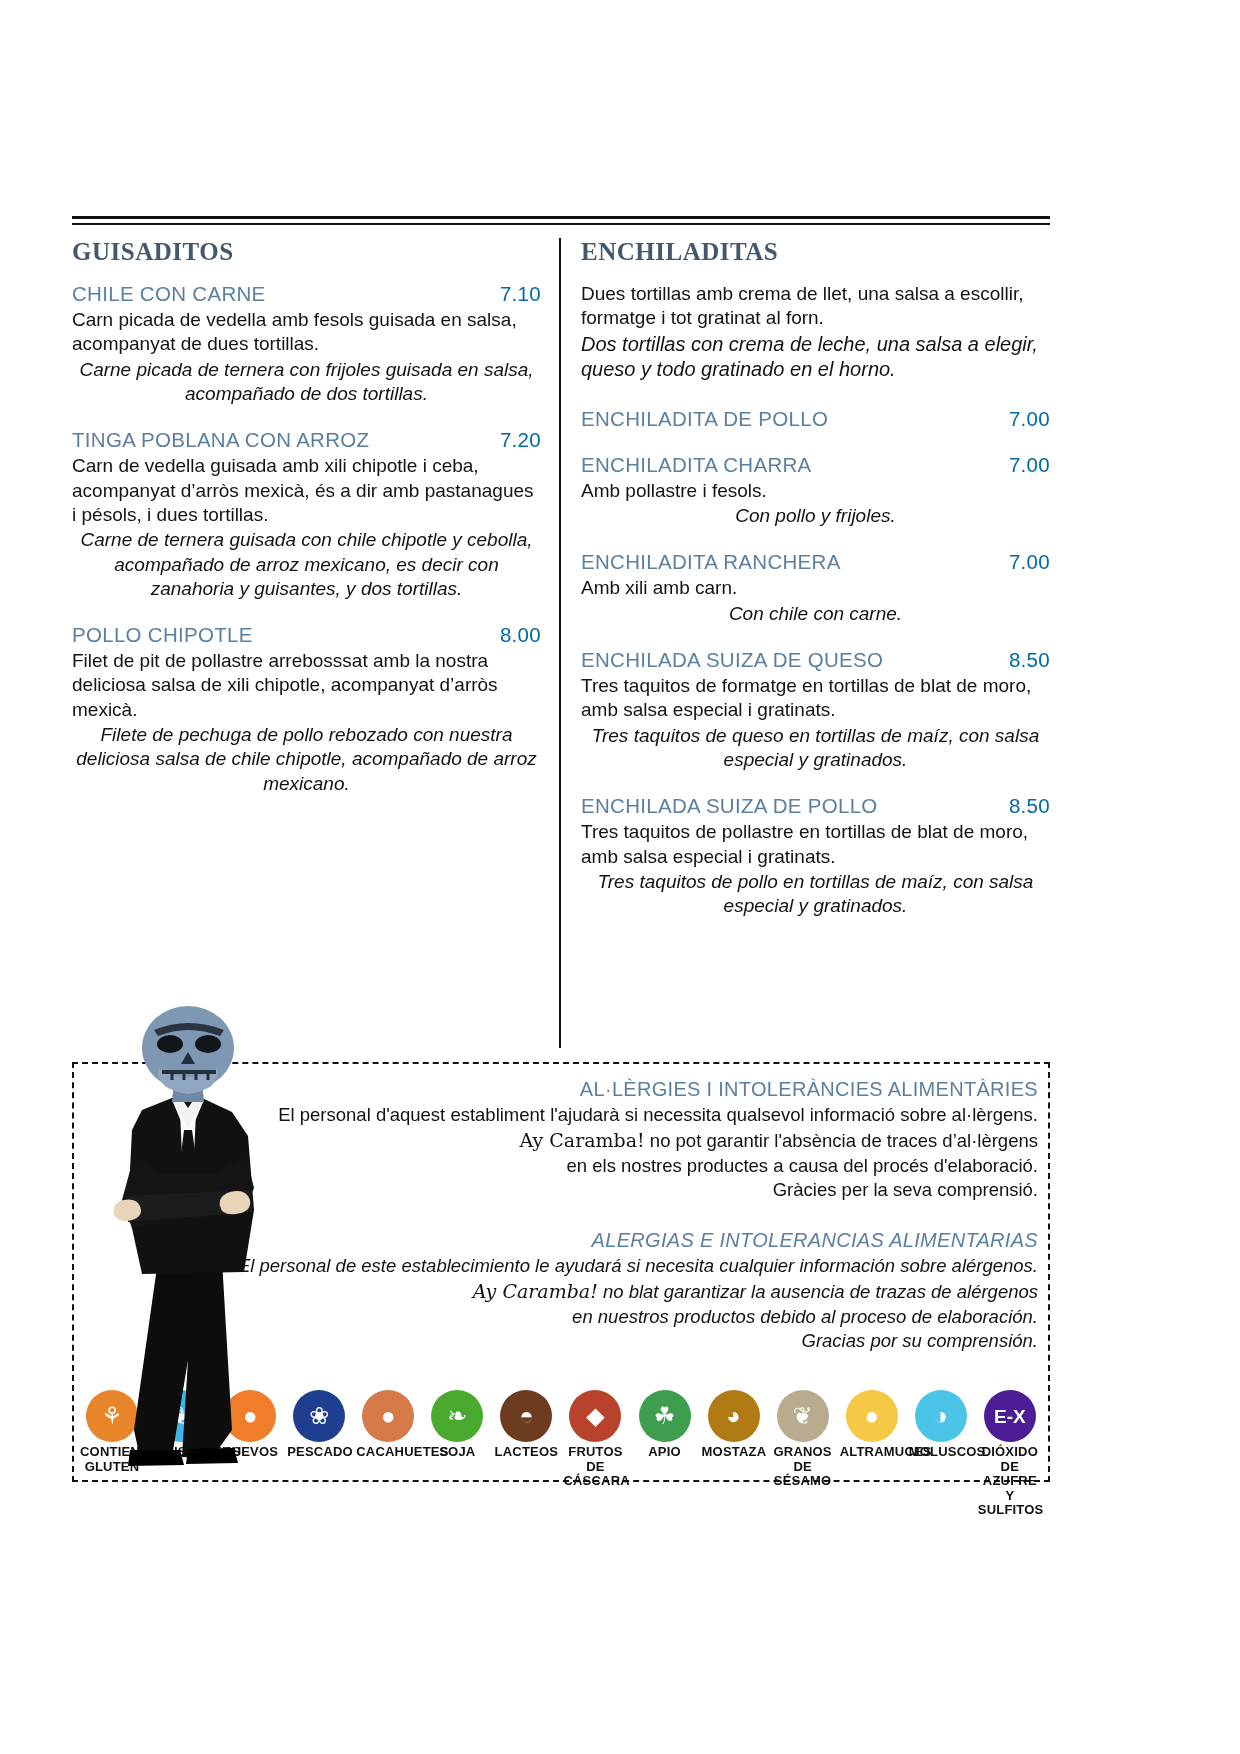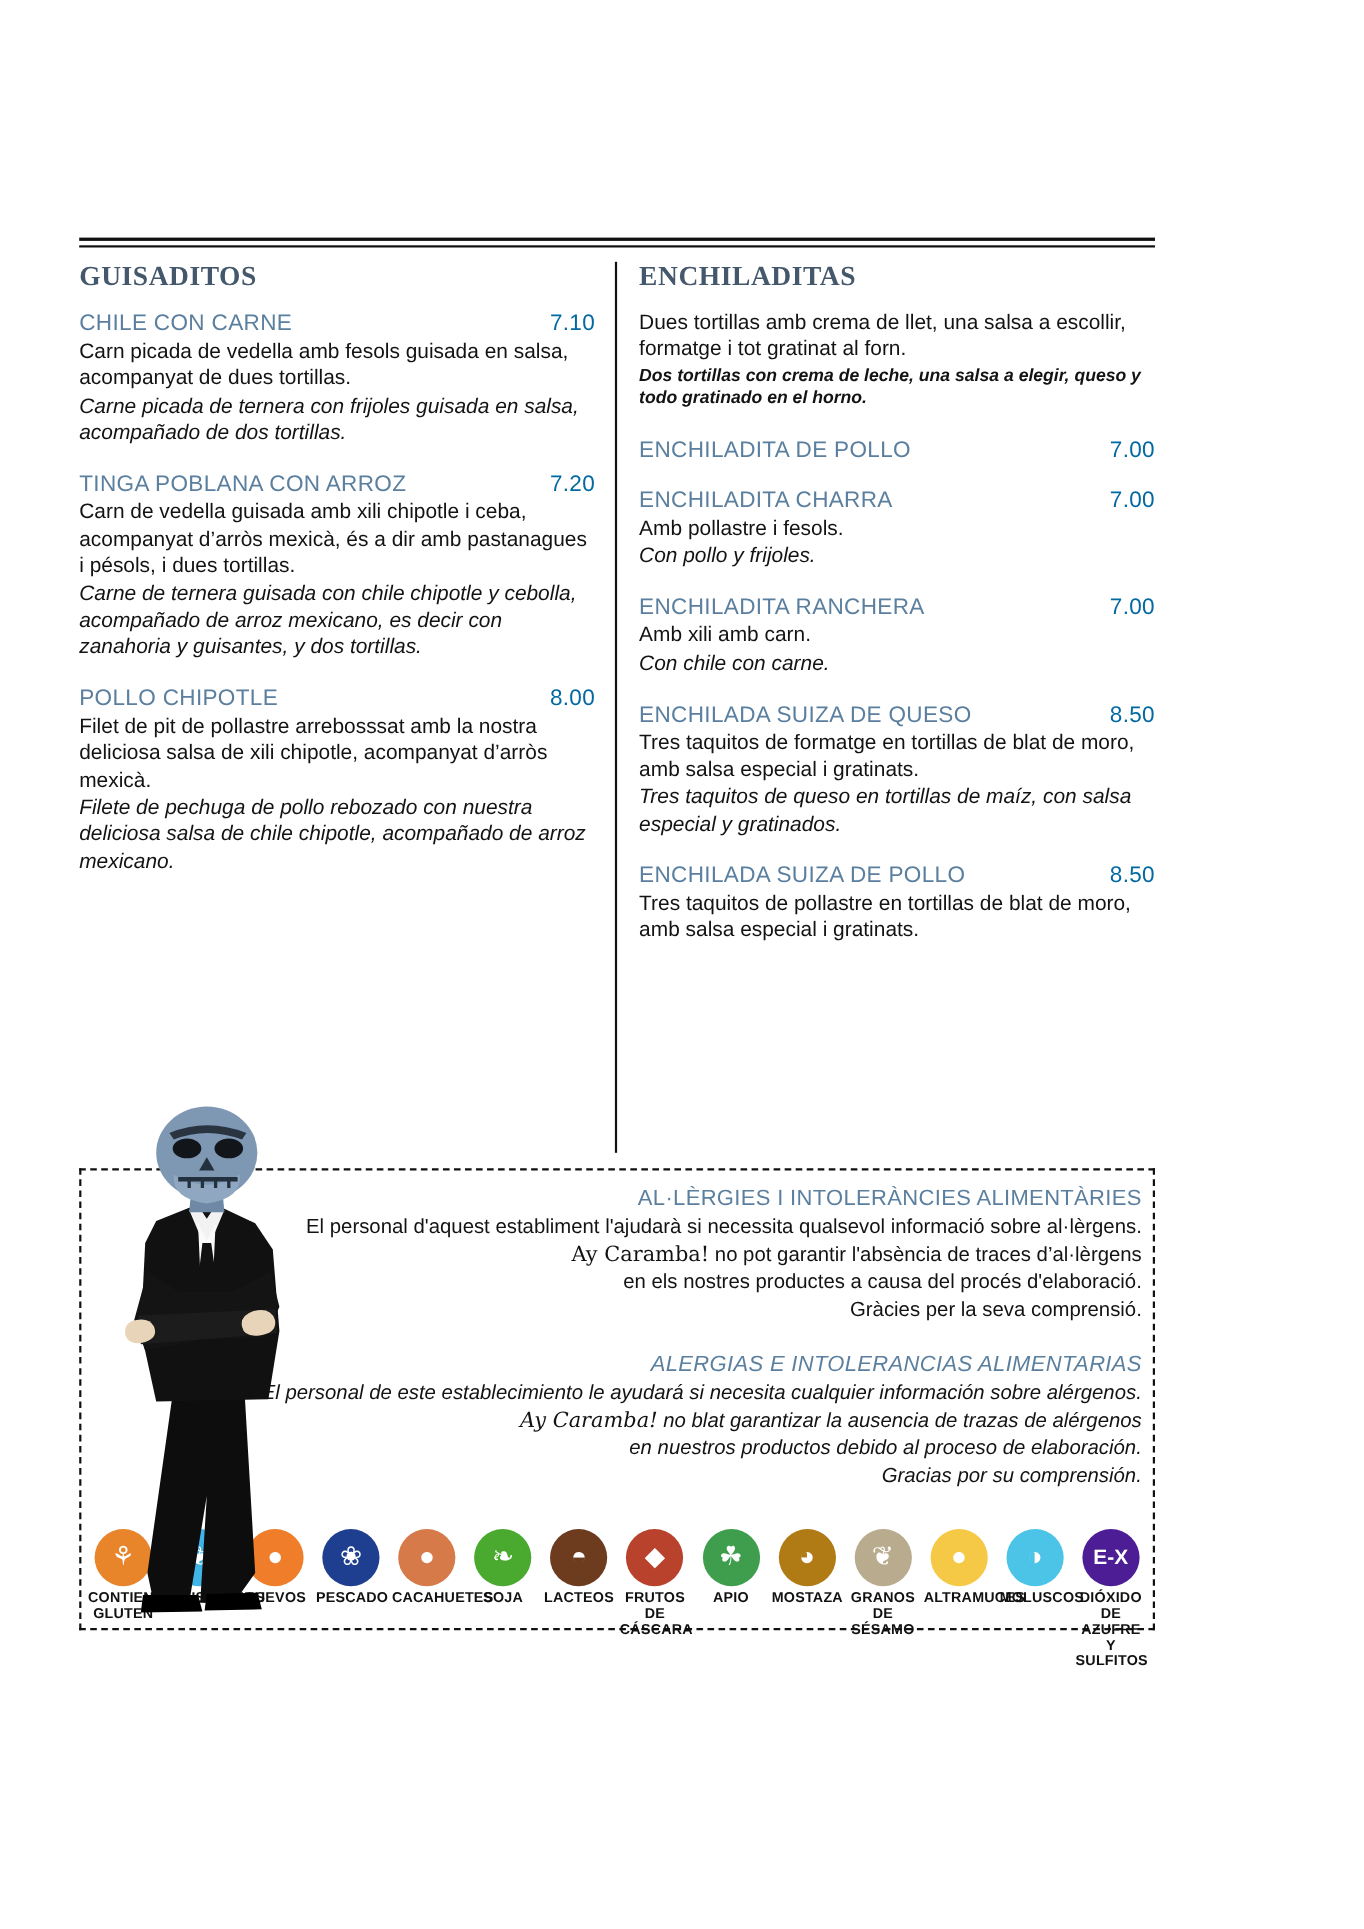--- a/index.html
+++ b/index.html
@@ -77,34 +77,34 @@
     line-height: 1.28;
     color: #131313;
     margin-top: 2px;
   }
   .desc-es {
     font-size: 19px;
     line-height: 1.28;
     color: #131313;
     font-style: italic;
     margin-top: 1px;
+    text-align: center;
   }
   .intro-ca {
     font-size: 19px;
     line-height: 1.28;
     color: #131313;
     margin-top: 0;
   }
   .intro-es {
-    font-size: 16px;
+    font-size: 20px;
     line-height: 1.28;
     color: #131313;
     font-style: italic;
     margin-top: 1px;
-    font-weight: bold;
   }
   .right .item-head .item-price { margin-left: auto; }
 
   
   .mascot {
     position: absolute;
     left: 62px;
     top: 960px;
     width: 250px;
     height: 520px;
@@ -259,20 +259,21 @@
         <div class="desc-ca">Tres taquitos de formatge en tortillas de blat de moro, amb salsa especial i gratinats.</div>
         <div class="desc-es">Tres taquitos de queso en tortillas de maíz, con salsa especial y gratinados.</div>
       </div>
 
       <div class="item">
         <div class="item-head">
           <span class="item-name">ENCHILADA SUIZA DE POLLO</span>
           <span class="item-price">8.50</span>
         </div>
         <div class="desc-ca">Tres taquitos de pollastre en tortillas de blat de moro, amb salsa especial i gratinats.</div>
+        <div class="desc-es">Tres taquitos de pollo en tortillas de maíz, con salsa especial y gratinados.</div>
       </div>
     </div>
   </div>
 
   <div class="allergy-box">
     <div class="allergy-inner">
       <div class="allergy-title">AL·LÈRGIES I INTOLERÀNCIES ALIMENTÀRIES</div>
       <div class="allergy-line">El personal d'aquest establiment l'ajudarà si necessita qualsevol informació sobre al·lèrgens.</div>
       <div class="allergy-line"><span class="brand">Ay Caramba!</span><span> no pot garantir l'absència de traces d’al·lèrgens</span></div>
       <div class="allergy-line">en els nostres productes a causa del procés d'elaboració.</div>

